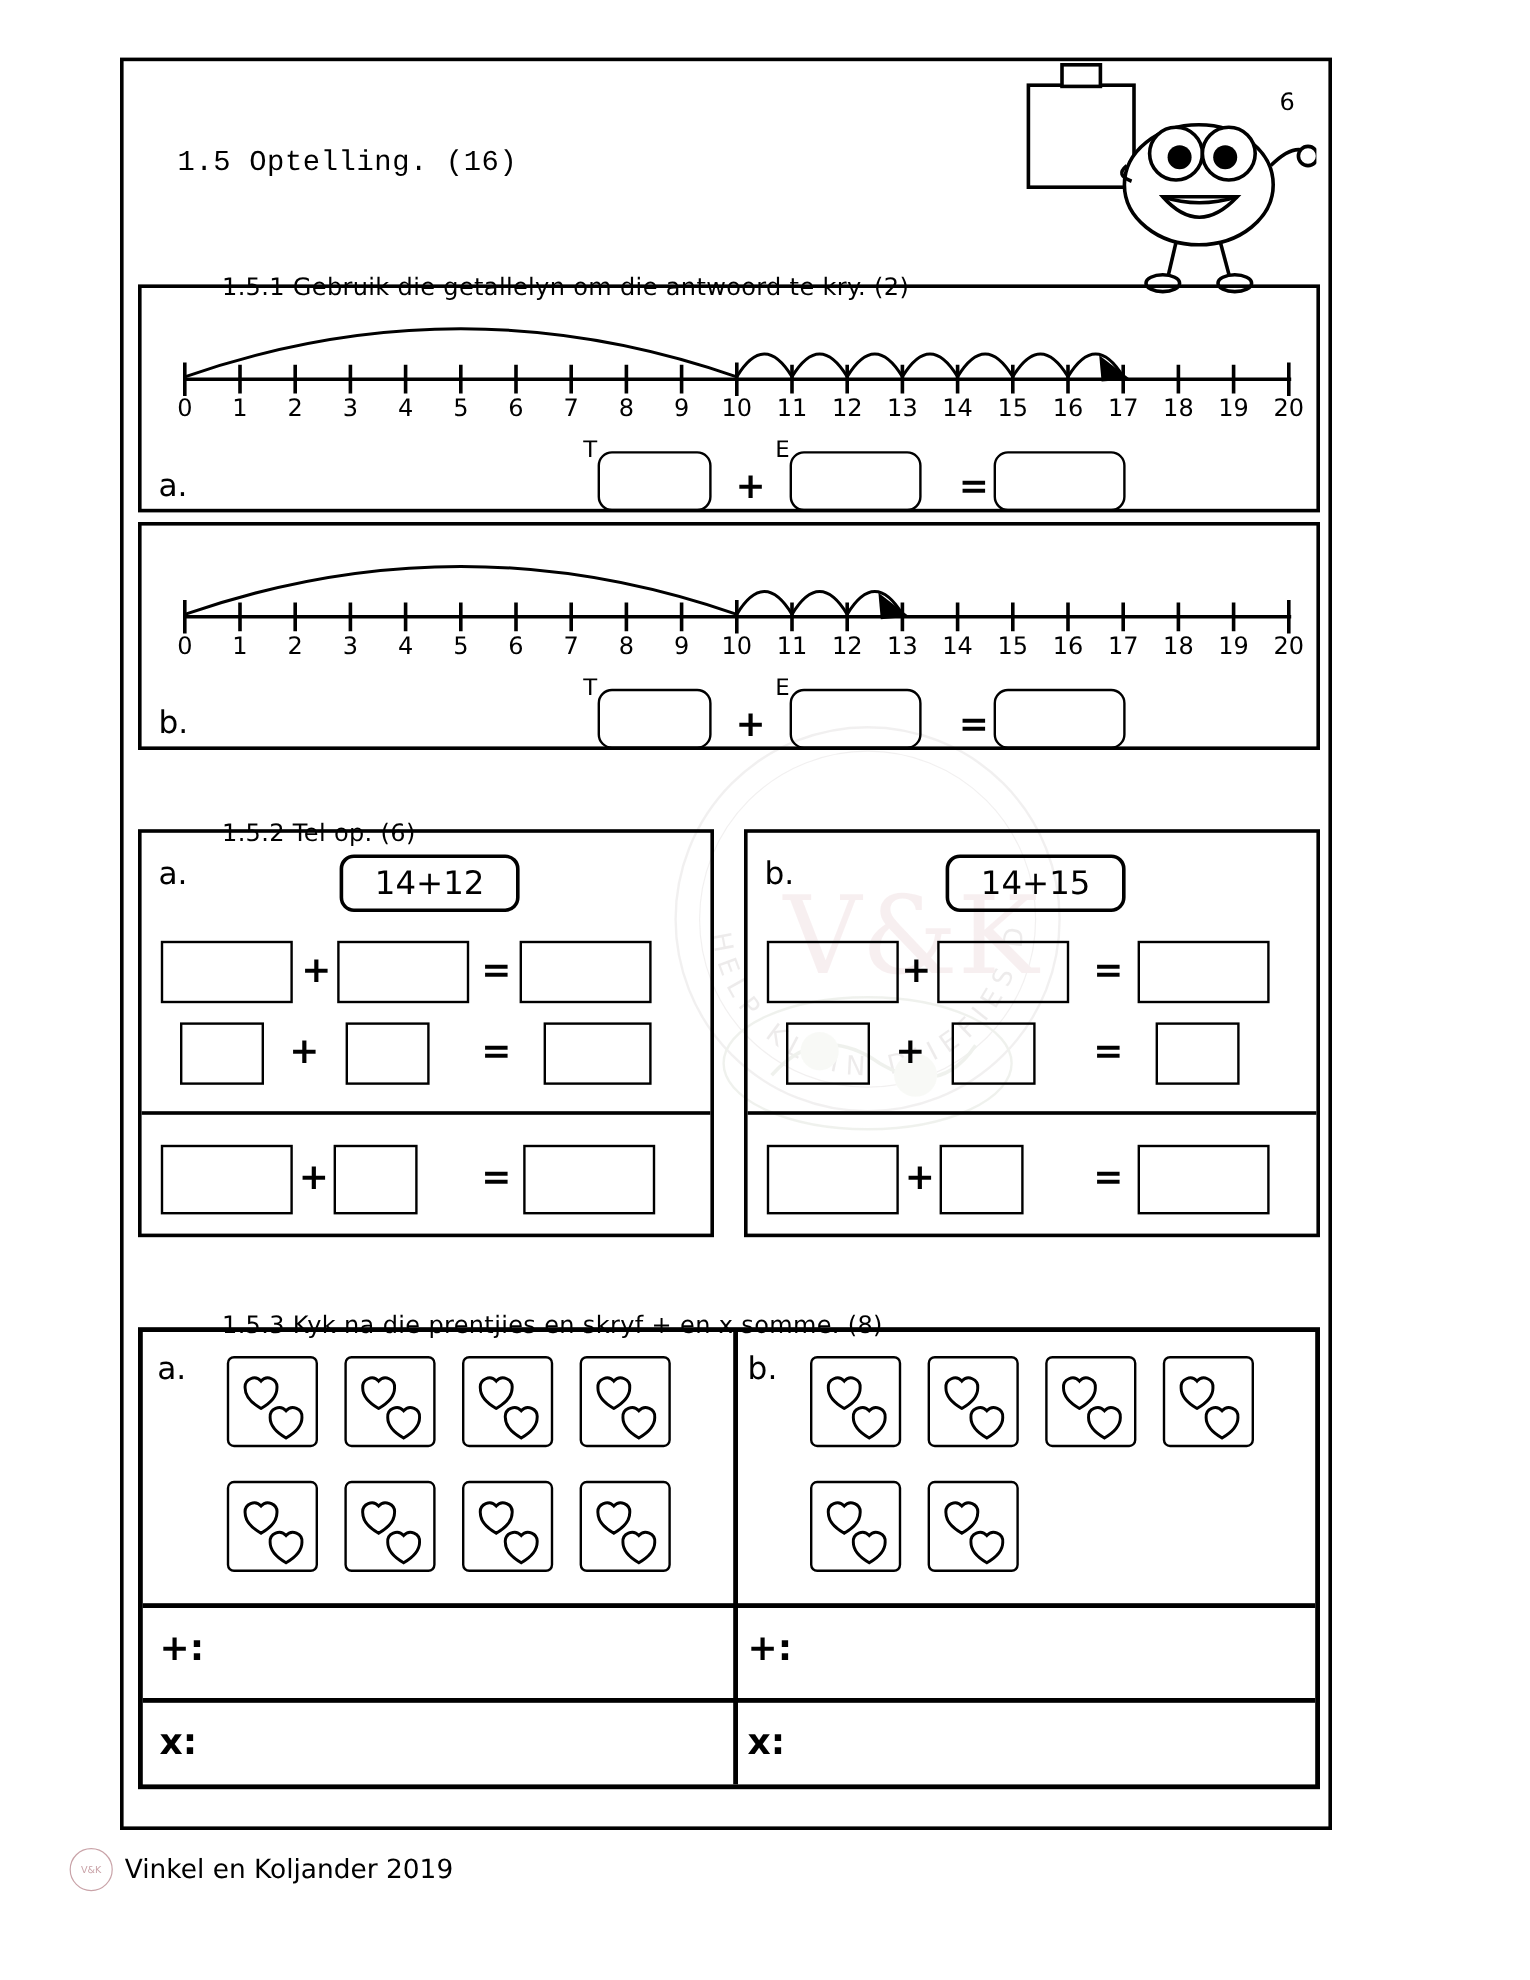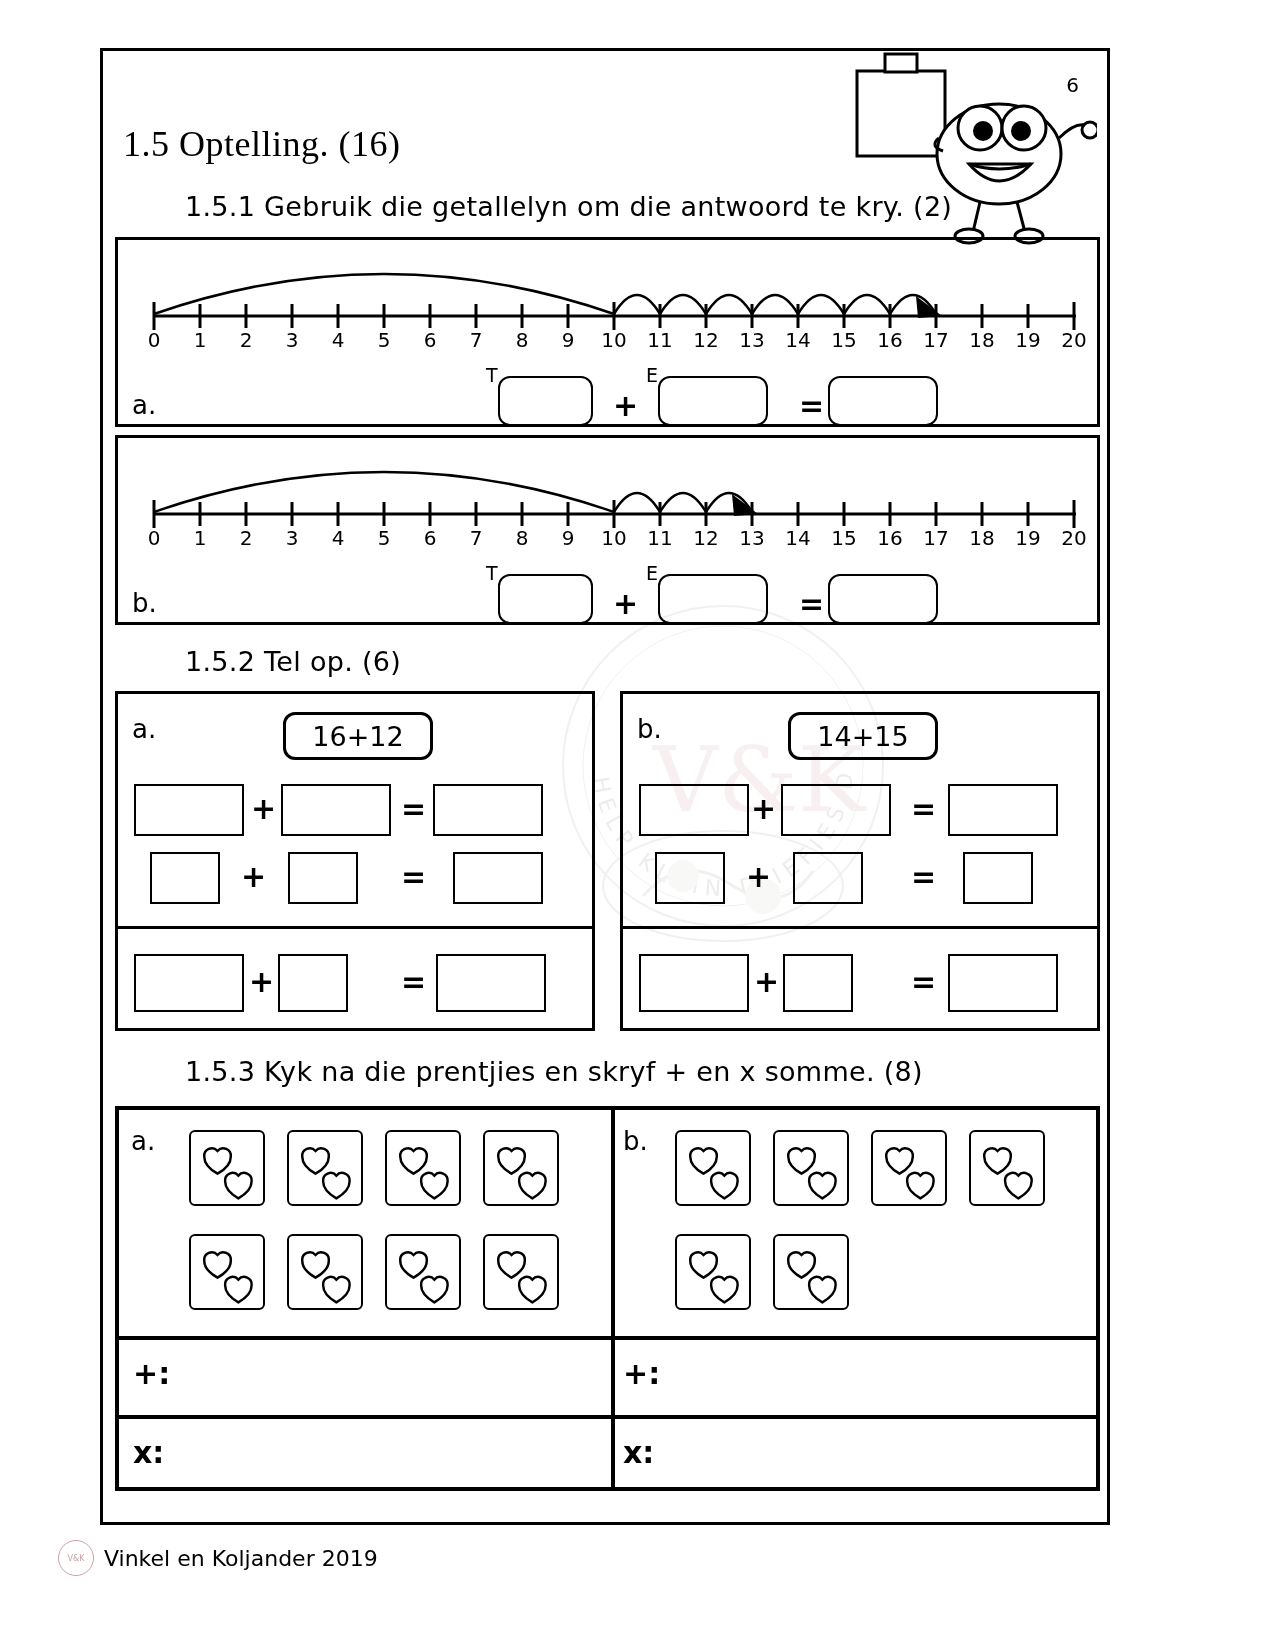--- a/index.html
+++ b/index.html
@@ -31,30 +31,31 @@
     position: absolute;
     right: 28px;
     top: 22px;
     font-size: 20px;
     font-family: "DejaVu Sans", sans-serif;
   }
 
   
   .h-main {
     position: absolute;
-    left: 20px;
+    left: 45px;
     top: 72px;
-    font-size: 36px;
+    font-size: 24px;
     letter-spacing: 0.5px;
-    font-family: Liberation Serif, serif;
+    font-family: Liberation Mono, monospace;
   }
   .h-sub {
     position: absolute;
-    font-size: 27px;
+    font-size: 20px;
     letter-spacing: 0.3px;
+    margin-top: 36px;
   }
   #h151 { left: 82px; top: 140px; }
   #h152 { left: 82px; top: 595px; }
   #h153 { left: 82px; top: 1005px; text-align: right; }
 
   
   .mascot {
     position: absolute;
     right: 10px;
     top: -5px;
@@ -423,21 +424,21 @@
       <span class="ansbox" style="left:710px; top:28px; width:110px; height:50px;"></span>
     </div>
   </div>
 
   <div class="h-sub" id="h152">1.5.2 Tel op. (6)</div>
 
   <div class="tel-wrap">
 
     <div class="tel-panel" id="telA">
       <span class="panel-letter">a.</span>
-      <div class="sumchip">16+12</div>
+      <div class="sumchip">14+12</div>
 
       <span class="rect" style="left:16px; top:90px; width:110px; height:52px;"></span>
       <span class="op" style="left:133px; top:97px;">+</span>
       <span class="rect" style="left:163px; top:90px; width:110px; height:52px;"></span>
       <span class="op" style="left:283px; top:97px;">=</span>
       <span class="rect" style="left:315px; top:90px; width:110px; height:52px;"></span>
 
       <span class="rect" style="left:32px; top:158px; width:70px; height:52px;"></span>
       <span class="op" style="left:123px; top:165px;">+</span>
       <span class="rect" style="left:170px; top:158px; width:70px; height:52px;"></span>

